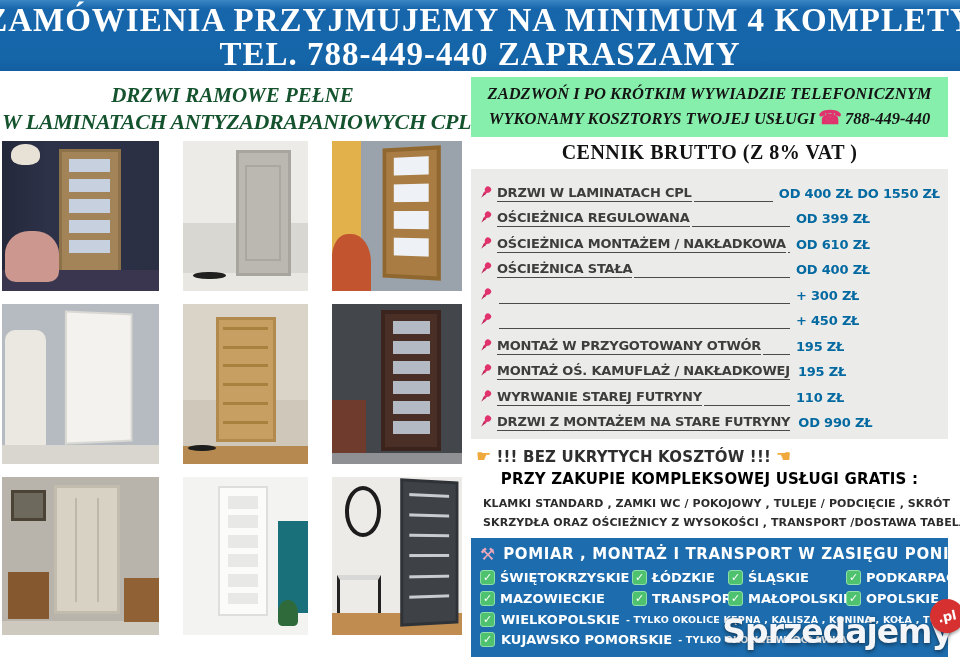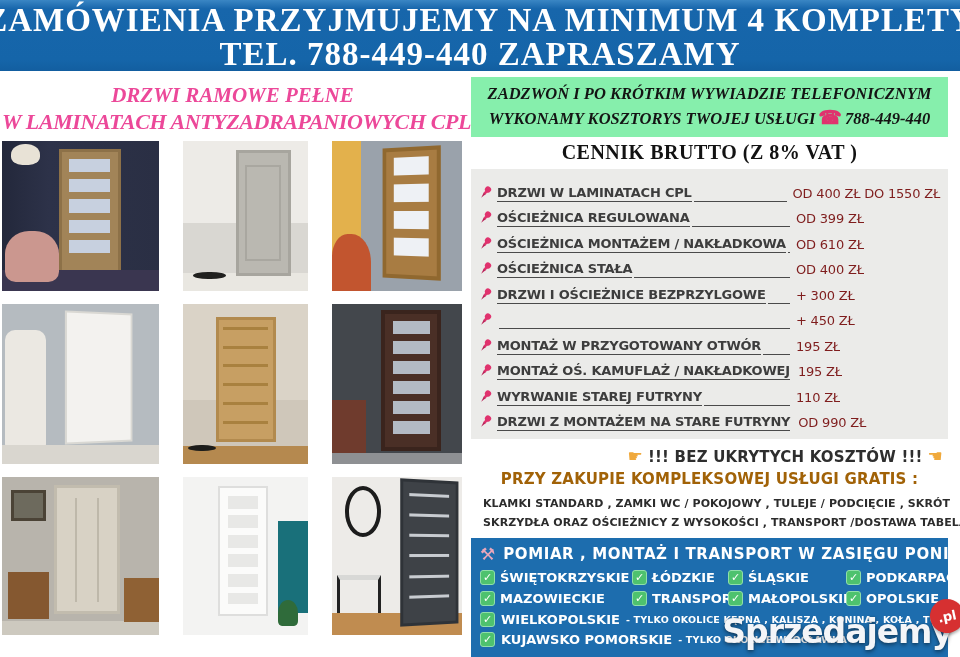--- a/index.html
+++ b/index.html
@@ -21,21 +21,21 @@
 
   
   .main { display:flex; width:960px; }
   .left  { width:463px; padding:6px 0 0 2px; }
   .right { width:497px; padding:4px 12px 0 8px; position:relative; }
 
   
   .left-heading { text-align:center; padding:3px 0 6px 0; }
   .lh1, .lh2 {
     font-family:"Liberation Serif", serif; font-weight:bold; font-style:italic;
-    color:#ec4899; white-space:nowrap;
+    color:#14532d; white-space:nowrap;
   }
   .lh1 { font-size:21px; line-height:26px; }
   .lh2 { font-size:22px; line-height:27px; letter-spacing:-0.4px; }
 
   
   .photo-grid {
     display:grid; grid-template-columns:157px 125px 130px;
     grid-template-rows:150px 160px 158px; column-gap:24px; row-gap:13px;
   }
   .scene { position:relative; overflow:hidden; }
@@ -115,30 +115,30 @@
 
   .price-list { background:#ebebe9; padding:7px 8px 8px 6px; }
   .price-row { display:flex; align-items:flex-end; height:25.5px; }
   .pin { width:17px; height:17px; margin:0 3px 1px 0; flex:0 0 auto; }
   .price-label {
     font-size:13px; font-weight:bold; color:#3d3d3d; letter-spacing:-0.2px;
     white-space:nowrap; border-bottom:1.5px solid #4a4a4a; padding-bottom:1px;
   }
   .leader { flex:1; border-bottom:1.5px solid #4a4a4a; margin-left:2px; }
   .price-value {
-    font-size:13px; font-weight:normal; color:#7f1d1d; letter-spacing:-0.2px;
+    font-size:13px; font-weight:bold; color:#0369a1; letter-spacing:-0.2px;
     white-space:nowrap; min-width:150px; padding-left:6px; padding-bottom:1px;
   }
 
   .no-hidden {
-    text-align:right; font-size:15px; font-weight:bold; color:#2e2e2e;
+    text-align:left; font-size:15px; font-weight:bold; color:#2e2e2e;
     margin:7px 0 4px 0; letter-spacing:0.2px;
   }
   .hand { color:#f0a93c; font-size:17px; padding:0 5px; }
-  .gratis-title { text-align:center; font-size:15px; font-weight:bold; color:#a16207; margin-bottom:6px; letter-spacing:0.2px; }
+  .gratis-title { text-align:center; font-size:15px; font-weight:bold; color:#000000; margin-bottom:6px; letter-spacing:0.2px; }
   .gratis-line { text-align:right; font-size:11px; font-weight:bold; color:#2c2c2c; line-height:19px; white-space:nowrap; letter-spacing:0.1px;margin-left:12px; }
 
   .coverage {
     background:#1d6dae; margin-top:6px; padding:7px 9px 8px 9px; height:123px;
     color:#ffffff;
   }
   .coverage-header { display:flex; align-items:center; gap:8px; margin-bottom:7px; }
   .tools-icon { color:#eaa7bb; font-size:17px; line-height:17px; }
   .coverage-title { font-size:15px; font-weight:bold; letter-spacing:0.6px; white-space:nowrap; }
   .region-grid { display:grid; grid-template-columns:152px 96px 118px auto; margin-bottom:6px; }
@@ -308,21 +308,20 @@
             <span class="price-value">OD 400 ZŁ</span>
         </div>
         <div class="price-row">
           <svg class="pin" viewBox="0 0 24 24">
               <g transform="rotate(40 12 12)">
                 <circle cx="12" cy="6.5" r="4.4" fill="#e0336e"></circle>
                 <rect x="10.2" y="6.5" width="3.6" height="8" fill="#e0336e"></rect>
                 <path d="M12 21.5 L10.4 14 L13.6 14 Z" fill="#b91f56"></path>
               </g>
             </svg>
-          <span class="price-label">DRZWI I OŚCIEŻNICE BEZPRZYLGOWE</span>
             <span class="leader"></span>
             <span class="price-value">+ 300 ZŁ</span>
         </div>
         <div class="price-row">
           <svg class="pin" viewBox="0 0 24 24">
               <g transform="rotate(40 12 12)">
                 <circle cx="12" cy="6.5" r="4.4" fill="#e0336e"></circle>
                 <rect x="10.2" y="6.5" width="3.6" height="8" fill="#e0336e"></rect>
                 <path d="M12 21.5 L10.4 14 L13.6 14 Z" fill="#b91f56"></path>
               </g>

